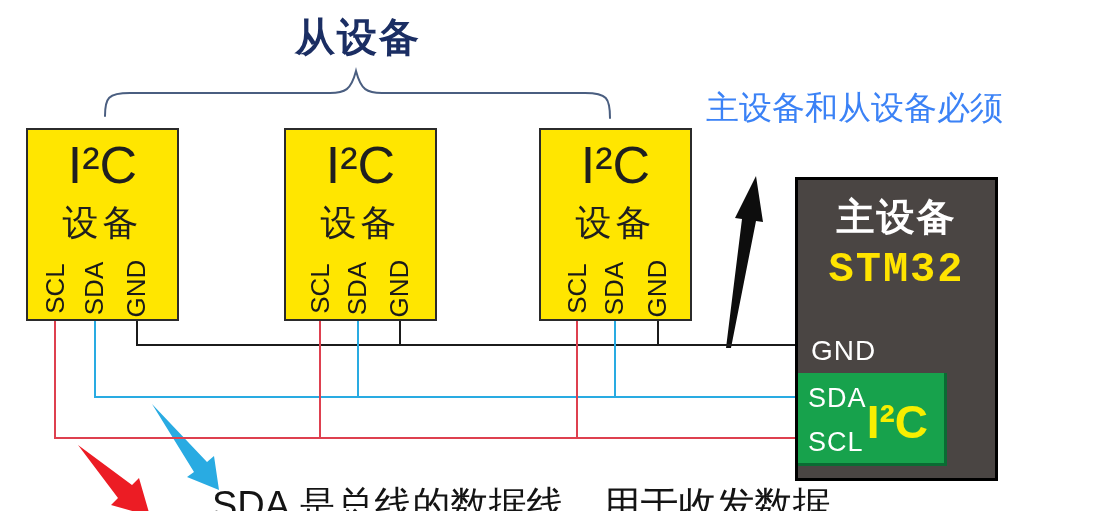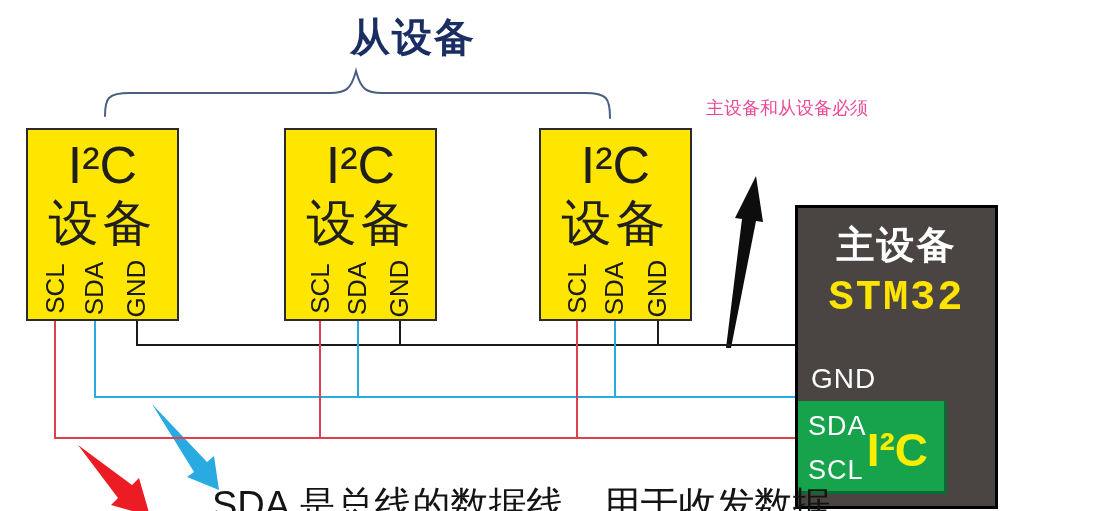--- a/index.html
+++ b/index.html
@@ -7,58 +7,57 @@
     position:relative;
     width:1109px;height:511px;
     overflow:hidden;
     background:#ffffff;
     font-family:"Liberation Sans","DejaVu Sans",sans-serif;
   }
   .svg-layer{position:absolute;left:0;top:0;width:1109px;height:511px;pointer-events:none;}
 
   .diagram-title{
     position:absolute;left:240px;top:10px;width:236px;
-    text-align:right;
+    text-align:center;
     font-size:40px;font-weight:bold;
     color:var(--title-navy,#1B2E63);
     letter-spacing:2px;
     white-space:nowrap;
   }
 
   .slave-box{
     position:absolute;top:128px;width:153px;height:193px;
     background:var(--slave-box-fill,#FFE600);
     border:2px solid #2b2b2b;
     box-sizing:border-box;
     display:flex;flex-direction:column;align-items:center;
     padding-top:6px;
   }
   .slave-box .dev-name{font-size:52px;line-height:58px;color:#1f1f1f;}
-  .slave-box .dev-type{font-size:50px;line-height:58px;color:#1f1f1f;letter-spacing:4px;}
+  .slave-box .dev-type{font-size:36px;line-height:58px;color:#1f1f1f;letter-spacing:4px;}
 
   .pin{
     position:absolute;top:256px;width:64px;height:64px;
     display:flex;align-items:center;justify-content:center;
   }
   .pin span{
     transform:rotate(-90deg);
     font-size:26px;color:#1a1a1a;white-space:nowrap;
   }
 
   .wire{position:absolute;}
   .wire.scl{background:var(--scl-wire,#DE404F);}
   .wire.sda{background:var(--sda-wire,#29ABE2);}
   .wire.gnd{background:var(--gnd-wire,#1B1B1B);}
 
   .master-box{
     position:absolute;left:795px;top:177px;width:203px;height:304px;
     box-sizing:border-box;
     background:var(--master-box-fill,#4A4543);
     border:3px solid #000000;
-    margin-top:28px;
   }
   .master-role{
     margin-top:12px;text-align:center;
     font-size:38px;font-weight:bold;color:#ffffff;letter-spacing:2px;
   }
   .master-chip{
     margin-top:3px;text-align:center;
     font-size:42px;font-weight:bold;color:var(--stm32-yellow,#FFE400);letter-spacing:2px;font-family:Liberation Mono, monospace;
   }
   .master-gnd{
@@ -75,21 +74,21 @@
   .green-box .gpin{position:absolute;left:10px;font-size:27px;color:#ffffff;letter-spacing:1px;}
   .green-box .gpin.sda{top:10px;}
   .green-box .gpin.scl{top:54px;}
   .green-box .periph{
     position:absolute;right:16px;top:22px;
     font-size:46px;font-weight:bold;color:var(--i2c-yellow,#F7EE00);
   }
 
   .common-ground-note{
     position:absolute;left:706px;top:90px;
-    font-size:18px;line-height:36px;color:#ec4899;
+    font-size:33px;line-height:36px;color:#3b82f6;
     white-space:nowrap;
   }
   .bottom-note{
     position:absolute;left:212px;top:480px;
     font-size:38px;color:#141414;
     white-space:nowrap;
   }
 </style>
 </head>
 <body>

